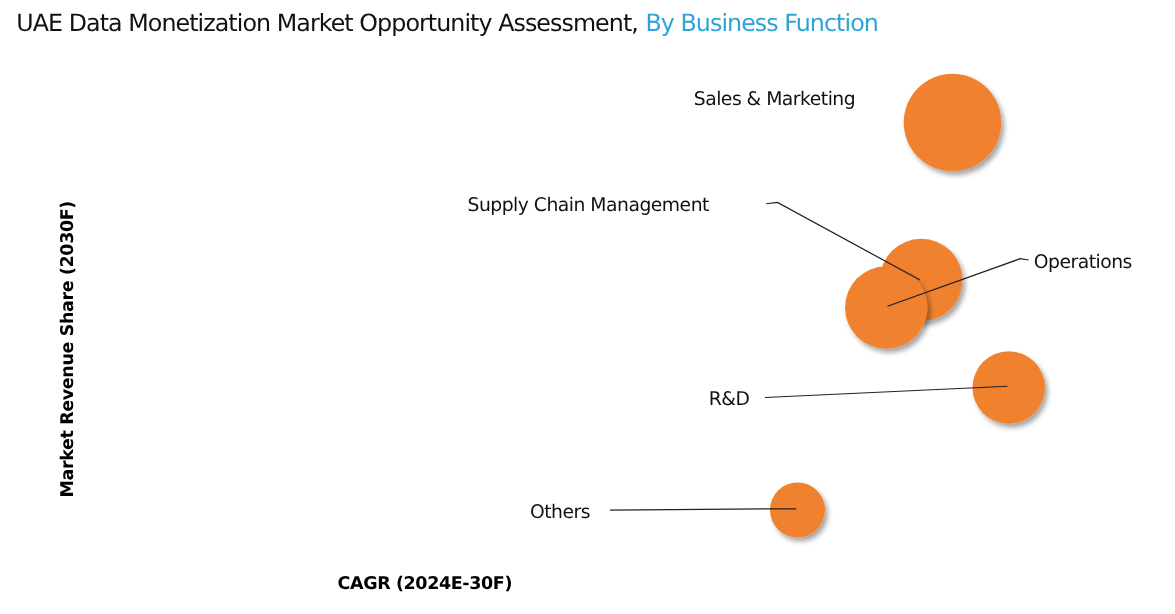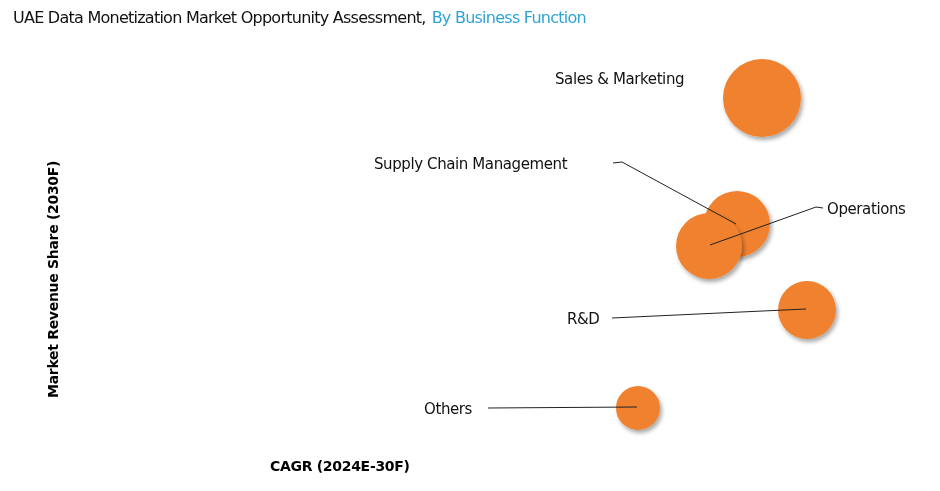--- a/index.html
+++ b/index.html
@@ -1,18 +1,18 @@
 <!DOCTYPE html>
 <html><head>
   <meta charset="utf-8">
   <style>
     html, body { margin: 0; padding: 0; background: #ffffff; }
     body { width: 940px; height: 491px; position: relative; overflow: hidden;
            font-family: "DejaVu Sans", "Liberation Sans", sans-serif; }
-    .title { position: absolute; left: 13px; top: 8px; font-size: 16px; color: #111111;
+    .title { position: absolute; left: 13px; top: 8px; font-size: 19px; color: #111111;
              white-space: nowrap; letter-spacing: -0.75px; font-family: "DejaVu Sans", sans-serif; }
     .title .sub { color: #2EA3D6; margin-left: 6px; }
     svg.chart { position: absolute; left: 0; top: 0; }
     .lbl { font-family: "DejaVu Sans", sans-serif; font-size: 15px; fill: #111111; letter-spacing: -0.4px; }
     .axis { font-family: "DejaVu Sans", sans-serif; font-size: 14px; font-weight: bold; fill: #000000; letter-spacing: -0.3px; }
   </style>
 </head>
 <body>
 
 <div class="title">

